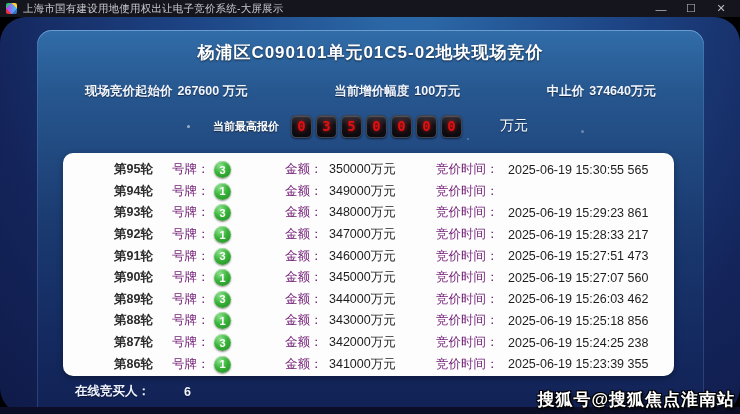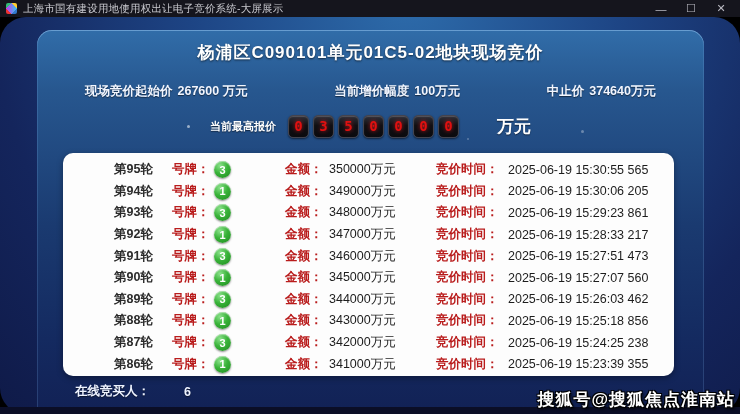--- a/index.html
+++ b/index.html
@@ -75,34 +75,34 @@
   .digit-box {
     width:21px; height:23px; border-radius:5px;
     background:linear-gradient(180deg,#31313a 0%,#101014 45%,#0a0a0e 100%);
     border:1px solid #43434e;
     box-shadow:inset 0 1px 1px rgba(255,255,255,.18), 0 1px 2px rgba(0,0,0,.55);
     color:#e01010; font-family:"DejaVu Sans Mono",monospace; font-size:14px; font-weight:bold;
     display:flex; align-items:center; justify-content:center;
     text-shadow:0 0 4px rgba(255,30,30,.7);
   }
   .bid-unit {
-    color:#fff; font-size:17px; font-weight:bold; margin-left:34px;
+    color:#fff; font-size:14px; font-weight:normal; margin-left:34px;
     text-shadow:0 1px 1px rgba(0,0,0,.5);
   }
 
   
   .table-panel {
     margin:14px 30px 0 26px; height:223px;
     background:#fdfdfd; border-radius:10px;
     box-shadow:0 2px 6px rgba(0,0,0,.35);
     padding:6px 0 0 9px; overflow:hidden;
   }
   .trow { display:flex; align-items:center; height:21.6px; font-size:12.5px; white-space:nowrap; }
   .c-round { width:58px; color:#2b2b2b; font-weight:bold;margin-left:42px; }
-  .c-lab   { color:#b91c1c; font-weight:bold; }
+  .c-lab   { color:#701a75; font-weight:normal; }
   .c-lab.plate { width:42px; }
   .c-badge {
     width:17px; height:17px; border-radius:50%;
     background:radial-gradient(circle at 35% 28%, #8ce28c 0%, #39b339 45%, #1e8a1e 100%);
     box-shadow:0 1px 2px rgba(0,0,0,.45), inset 0 1px 1px rgba(255,255,255,.5);
     color:#fff; font-size:11px; font-weight:bold;
     display:flex; align-items:center; justify-content:center;
     margin-right:54px; flex:none;
   }
   .c-lab.amt { width:44px; }
@@ -183,21 +183,20 @@
           <span class="c-lab time">竞价时间：</span>
           <span class="c-val">2025-06-19 15:30:55 565</span>
         </div>
         <div class="trow">
           <span class="c-round">第94轮</span>
           <span class="c-lab plate">号牌：</span>
           <span class="c-badge">1</span>
           <span class="c-lab amt">金额：</span>
           <span class="c-val amount">349000万元</span>
           <span class="c-lab time">竞价时间：</span>
-          <span class="c-val">2025-06-19 15:30:06 205</span>
         </div>
         <div class="trow">
           <span class="c-round">第93轮</span>
           <span class="c-lab plate">号牌：</span>
           <span class="c-badge">3</span>
           <span class="c-lab amt">金额：</span>
           <span class="c-val amount">348000万元</span>
           <span class="c-lab time">竞价时间：</span>
           <span class="c-val">2025-06-19 15:29:23 861</span>
         </div>

